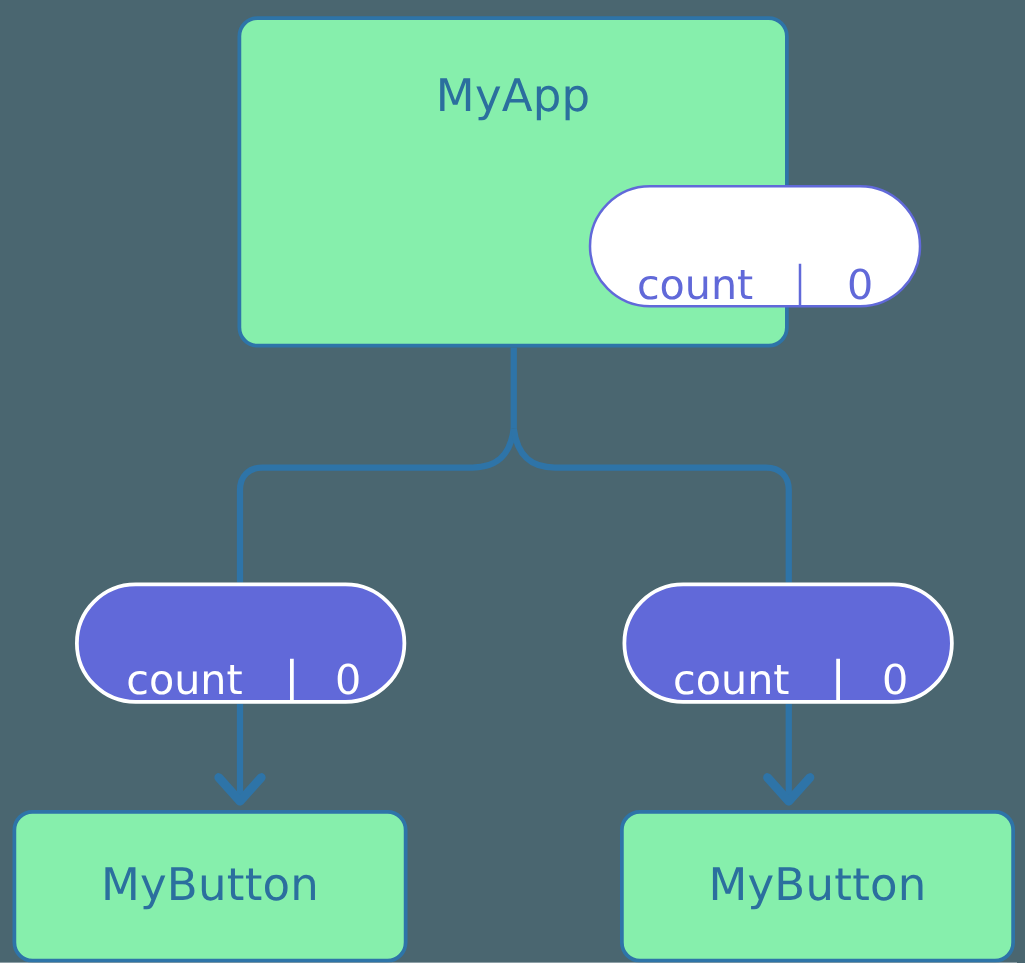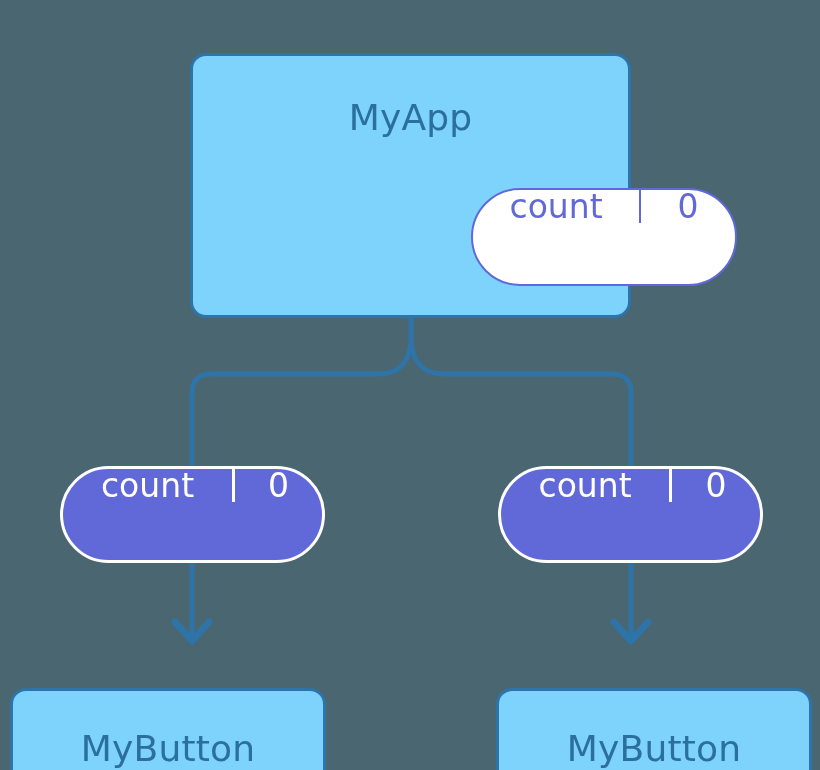--- a/index.html
+++ b/index.html
@@ -23,49 +23,48 @@
     position: absolute;
     left: 0;
     top: 0;
     width: 820px;
     height: 770px;
   }
 
   
   .component-card {
     position: absolute;
-    background: #7dd3fc;
+    background: #86efac;
     border: 3px solid #2e74a8;
     border-radius: 16px;
     box-sizing: border-box;
     display: flex;
     flex-direction: column;
     align-items: center;
-    margin-top: 40px;
   }
   #app-card {
     left: 190px;
     top: 13px;
     width: 441px;
     height: 265px;
     padding-top: 44px;
   }
   .component-title {
     color: #2b6f9e;
     font-size: 36px;
     letter-spacing: 0.2px;
     line-height: 1;
   }
 
   
   .state-pill {
     position: absolute;
     box-sizing: border-box;
     display: flex;
-    align-items: flex-start;
+    align-items: flex-end;
     border-radius: 999px;
     overflow: hidden;
   }
   .state-pill .pill-key,
   .state-pill .pill-value {
     display: flex;
     align-items: center;
     justify-content: center;
     line-height: 1;
   }

